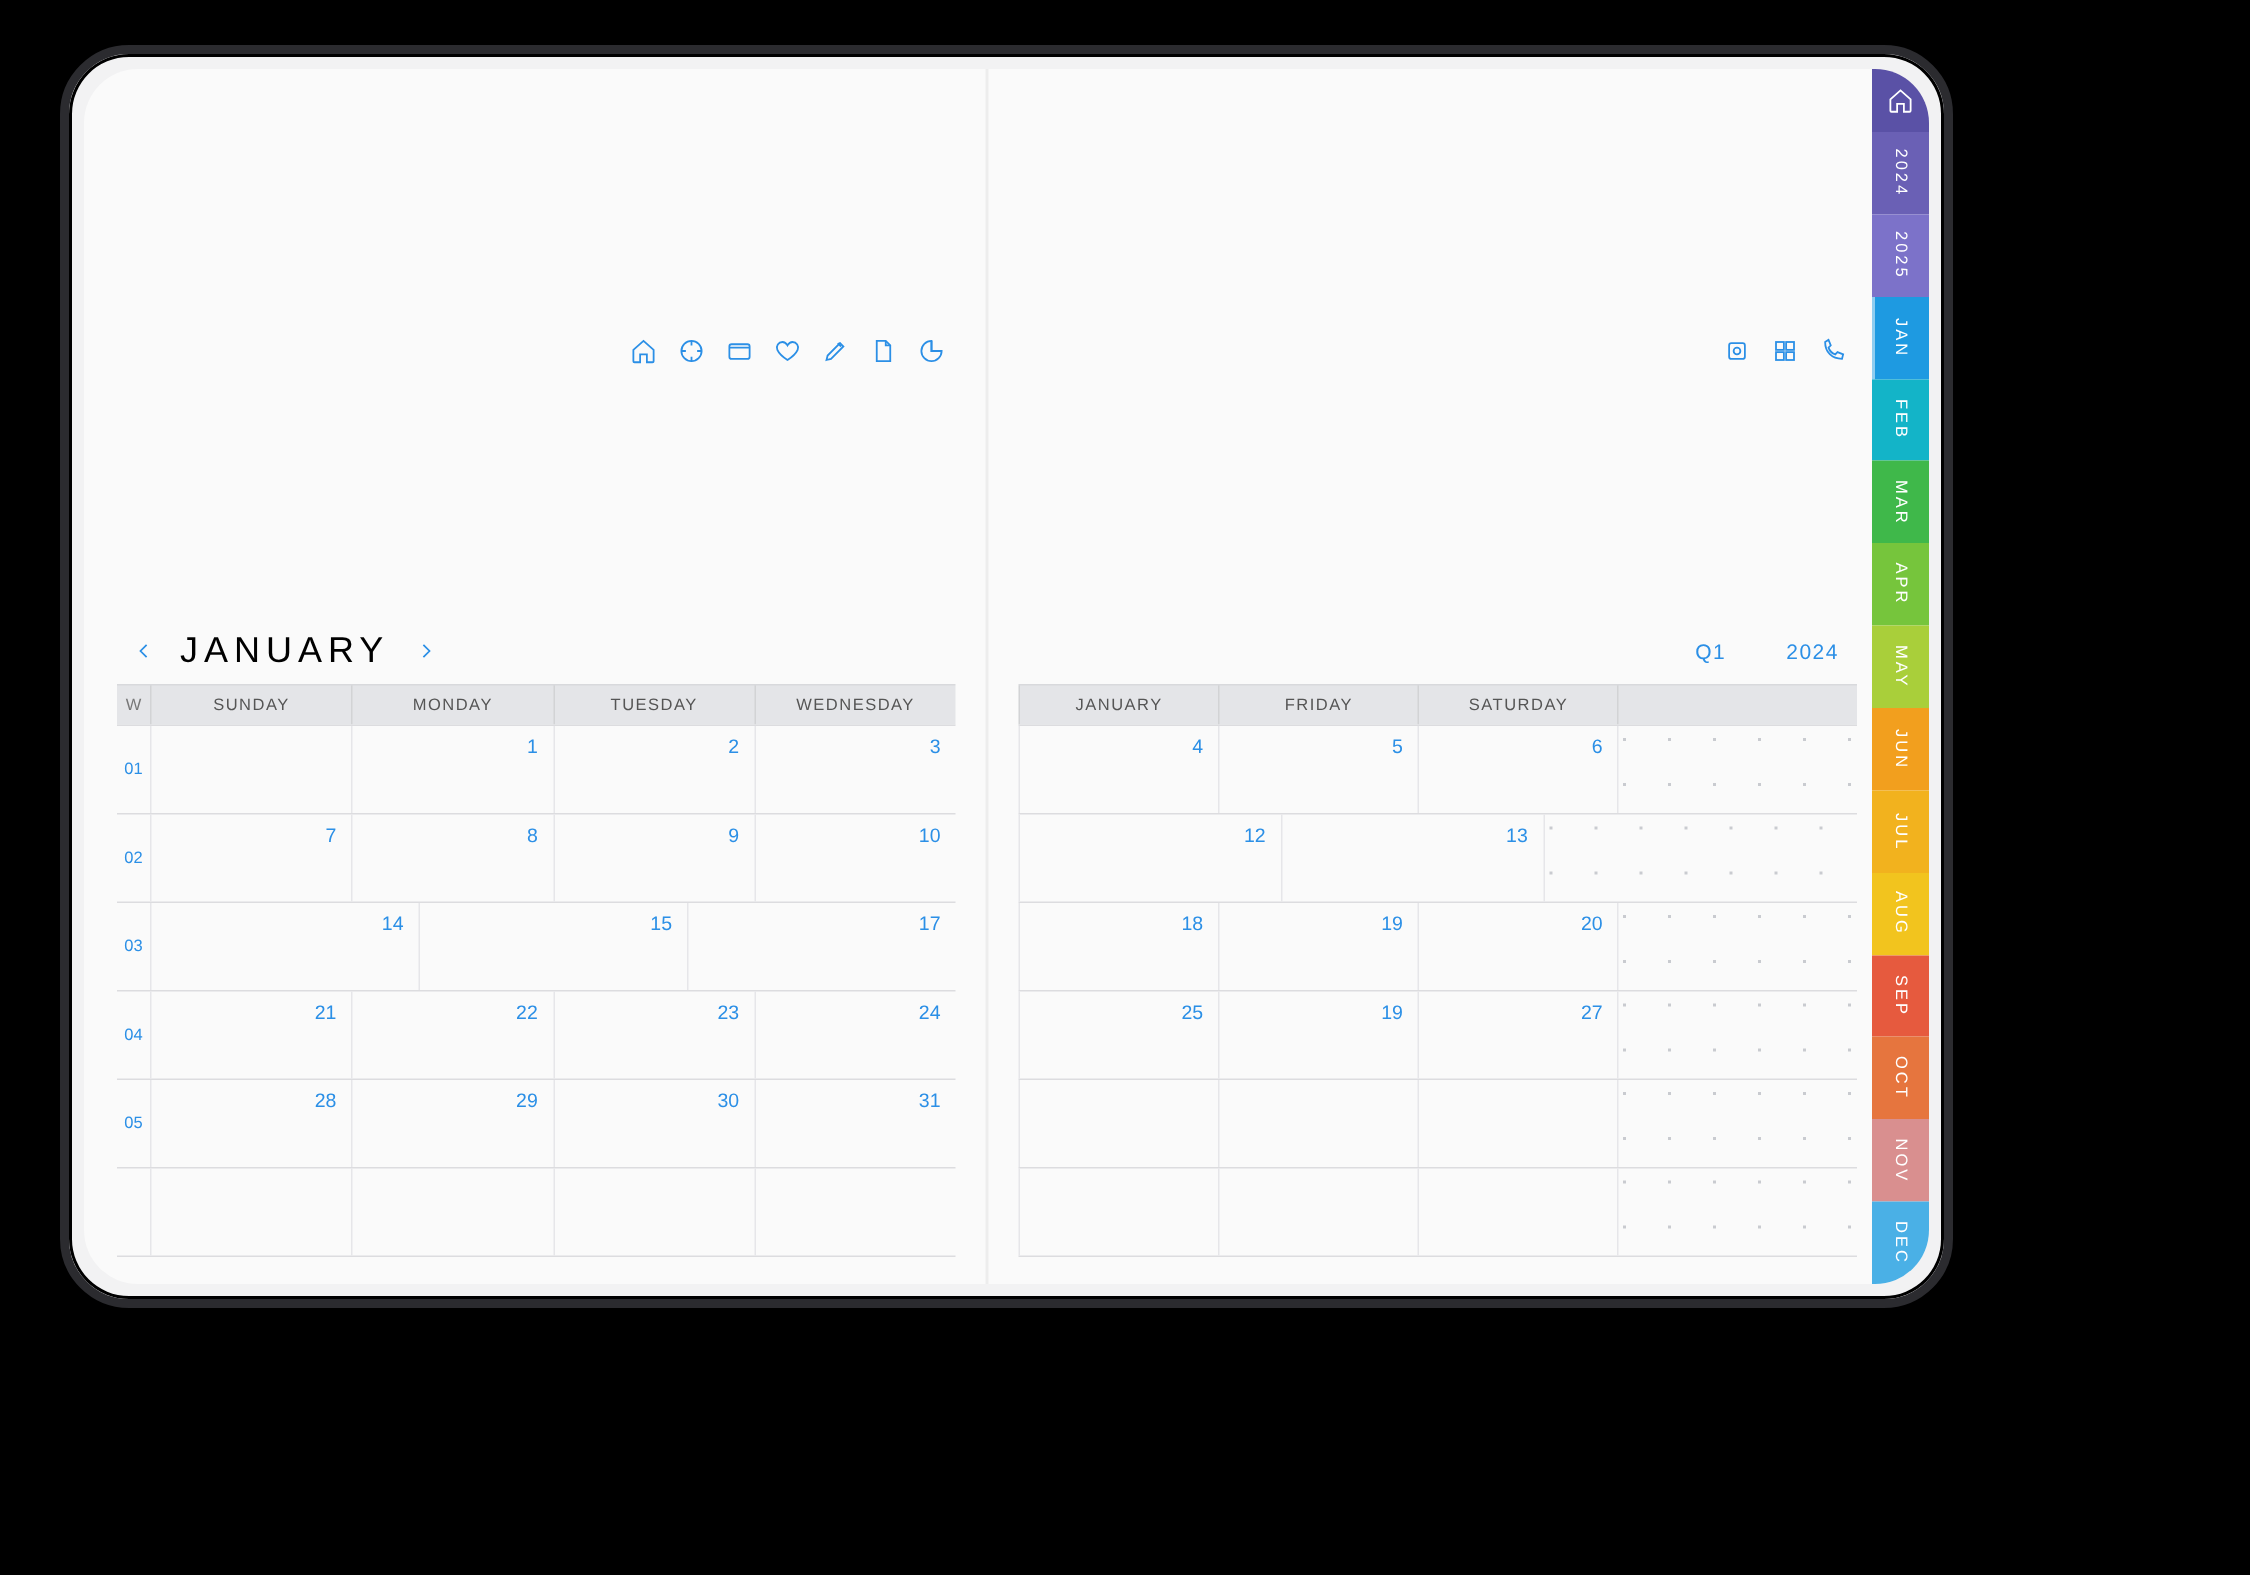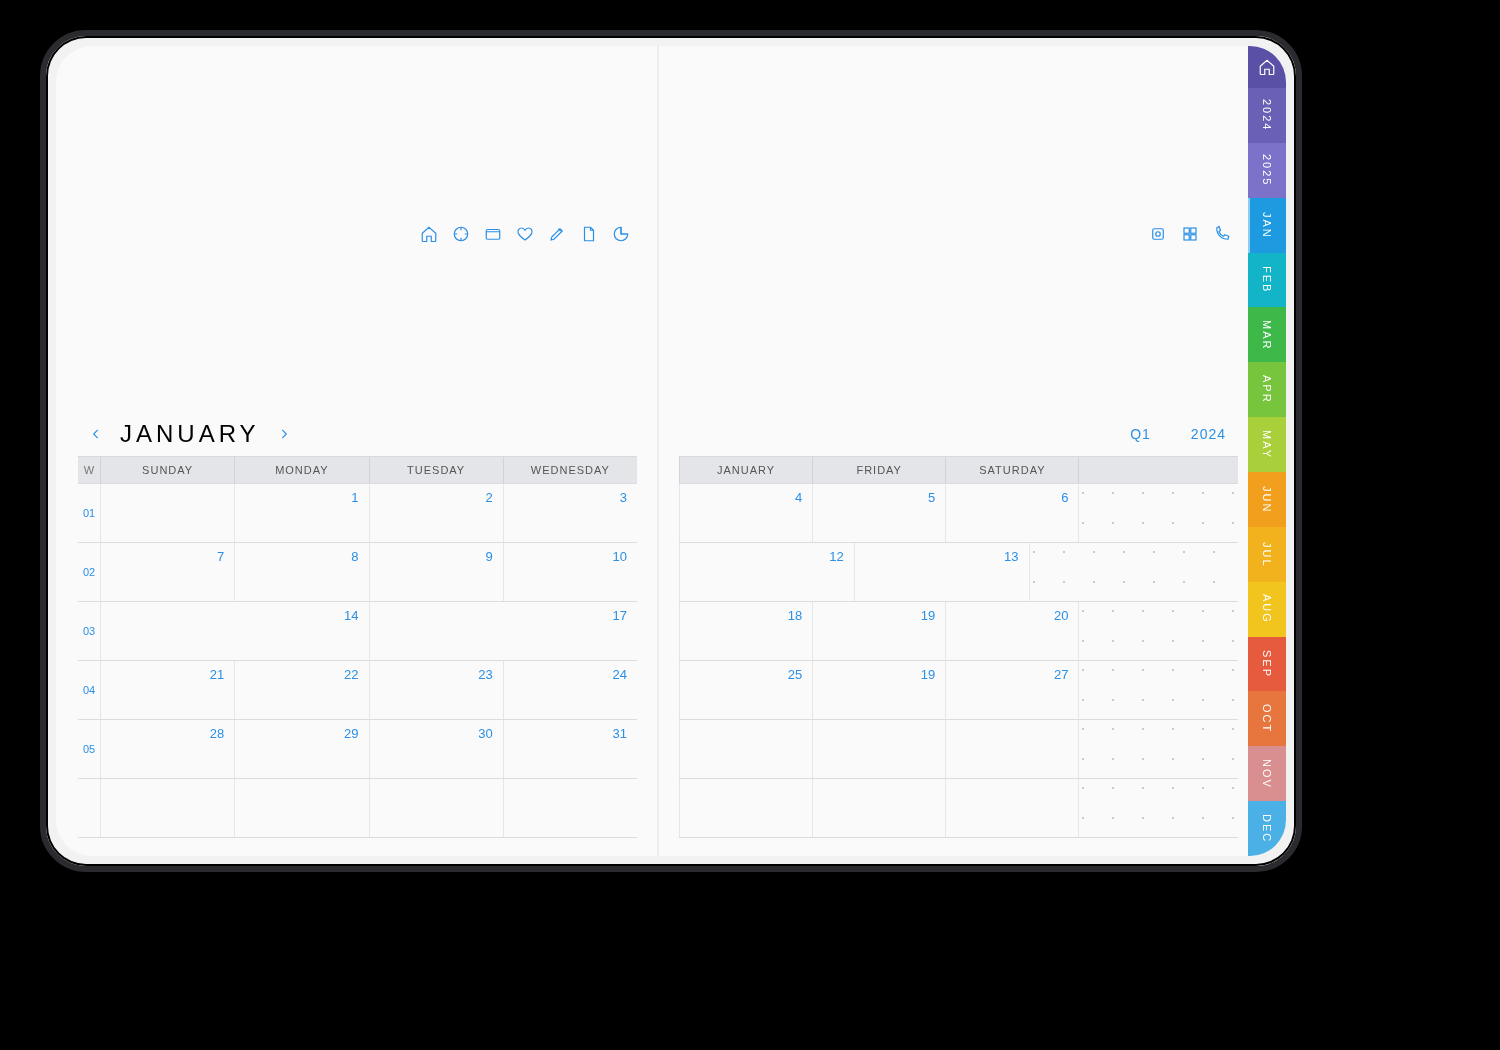--- a/index.html
+++ b/index.html
@@ -143,20 +143,23 @@
                   <span class="dn">9</span>
                 </div>
                 <div class="cell">
                   <span class="dn">10</span>
                 </div>
               </div>
               <div class="row">
                 <div class="wk">03</div>
                 <div class="cell">
                   <span class="dn">14</span>
+                </div>
+                <div class="cell">
+                  <span class="dn">15</span>
                 </div>
                 <div class="cell">
                   <span class="dn">17</span>
                 </div>
               </div>
               <div class="row">
                 <div class="wk">04</div>
                 <div class="cell">
                   <span class="dn">21</span>
                 </div>

